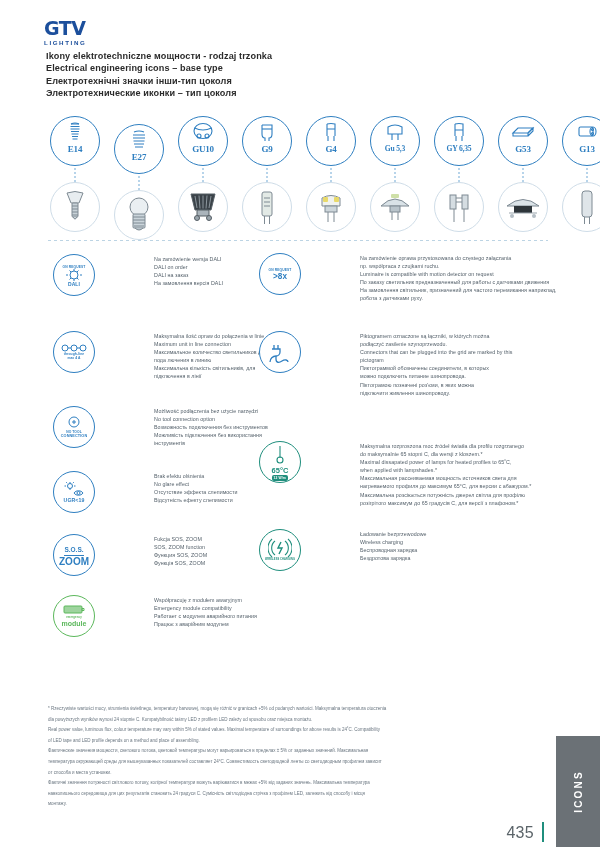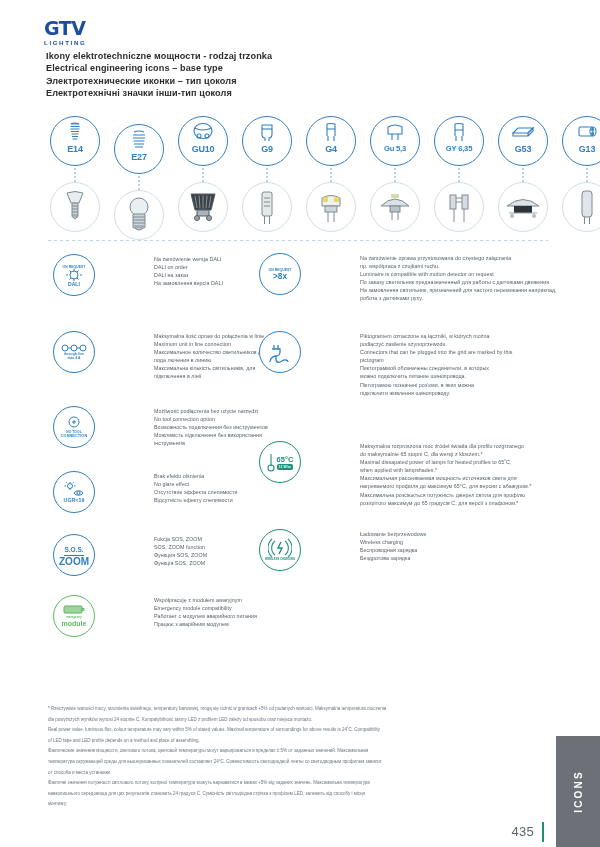--- a/index.html
+++ b/index.html
@@ -37,21 +37,21 @@
   .baserow{position:absolute;left:50px;top:116px;width:510px;height:105px;}
   .basecell{position:absolute;width:56px;}
   .circ-top{
     width:50px;height:50px;border-radius:50%;
     border:1.4px solid #2f7fc1;box-sizing:border-box;
     background:#fff;position:relative;
     display:flex;flex-direction:column;align-items:center;justify-content:flex-start;
   }
   .circ-top .glyph{margin-top:4px;height:22px;display:flex;align-items:center;justify-content:center;}
   .circ-top .lbl{
-    font-family:Liberation Sans, sans-serif;
+    font-family:Liberation Serif, serif;
     font-weight:bold;font-size:9px;color:#2f7fc1;
     margin-top:1px;letter-spacing:-.2px;white-space:nowrap;
   }
   .circ-top .lbl.sm{font-size:7.6px;}
   .dots{
     position:absolute;left:24px;top:52px;width:2px;height:14px;
   }
   .dots i{display:block;width:2px;height:2px;background:#9fc6e3;margin-bottom:2px;border-radius:50%;}
   .circ-bot{
     position:absolute;top:66px;left:0;
@@ -99,41 +99,41 @@
   .sidetab{
     position:absolute;right:0;top:736px;width:44px;height:111px;background:#6b7176;
     display:flex;align-items:center;justify-content:center;
   }
   .sidetab span{
     color:#fff;font-size:10px;font-weight:bold;letter-spacing:2.2px;
     transform:rotate(-90deg);white-space:nowrap;
   }
   .pageno{
     position:absolute;right:66px;top:824px;
-    font-size:13px;color:#5b6469;font-weight:normal;letter-spacing:.3px;
+    font-size:16px;color:#5b6469;font-weight:normal;letter-spacing:.3px;
   }
   .pagebar{position:absolute;right:56px;top:822px;width:2.5px;height:20px;background:#1f8e7d;}
 
   svg{display:block;}
 </style>
 </head>
 <body>
 
 <div class="page">
 
   <div class="logo">
     <div class="gtv">GTV</div>
     <div class="sub">LIGHTING</div>
   </div>
 
   <div class="headings">
     <div>Ikony elektrotechniczne мощности - rodzaj trzonka</div>
     <div>Electrical engineering icons – base type</div>
+    <div>Електротехнічні значки інши-тип цоколя</div>
     <div>Электротехнические иконки – тип цоколя</div>
-    <div>Електротехнічні значки інши-тип цоколя</div>
   </div>
 
   <div class="baserow">
 
     <div class="basecell" style="left:0px;top:0px;">
       <div class="circ-top">
         <div class="glyph">
           <svg width="20" height="22" viewBox="0 0 20 22">
               <g fill="none" stroke="#2f7fc1" stroke-width="1.1">
             <path d="M6 3 h8 M5.5 5.5 h9 M5.5 8 h9 M6 10.5 h8 M6.5 13 h7 M7 15.5 h6 M7.5 18 h5"></path>
@@ -509,21 +509,21 @@
       <p>Możliwość podłączenia bez użycie narzędzi</p>
       <p>No tool connection option</p>
       <p>Возможность подключения без инструментов</p>
       <p>Можливість підключення без використання</p>
       <p>інструментів</p>
     </div>
   </div>
 
   <div class="feat" style="left:258px;top:440px;">
     <div class="badge">
-      <div class="badge-circ teal" style="flex-direction:row;gap:2px;">
+      <div class="badge-circ teal" style="flex-direction:column;gap:2px;">
         <svg width="8" height="20" viewBox="0 0 8 20">
             <g fill="none" stroke="#1f8e7d" stroke-width="1.1">
               <path d="M4 2v12"></path>
               <circle cx="4" cy="16" r="3"></circle>
             </g>
           </svg>
         <div style="display:flex;flex-direction:column;align-items:flex-start;">
           <div class="bmid" style="font-size:7.5px;">65°C</div>
           <div class="bt" style="background:#1f8e7d;color:#fff;padding:1px 2px;border-radius:2px;">12 W/m</div>
         </div>

